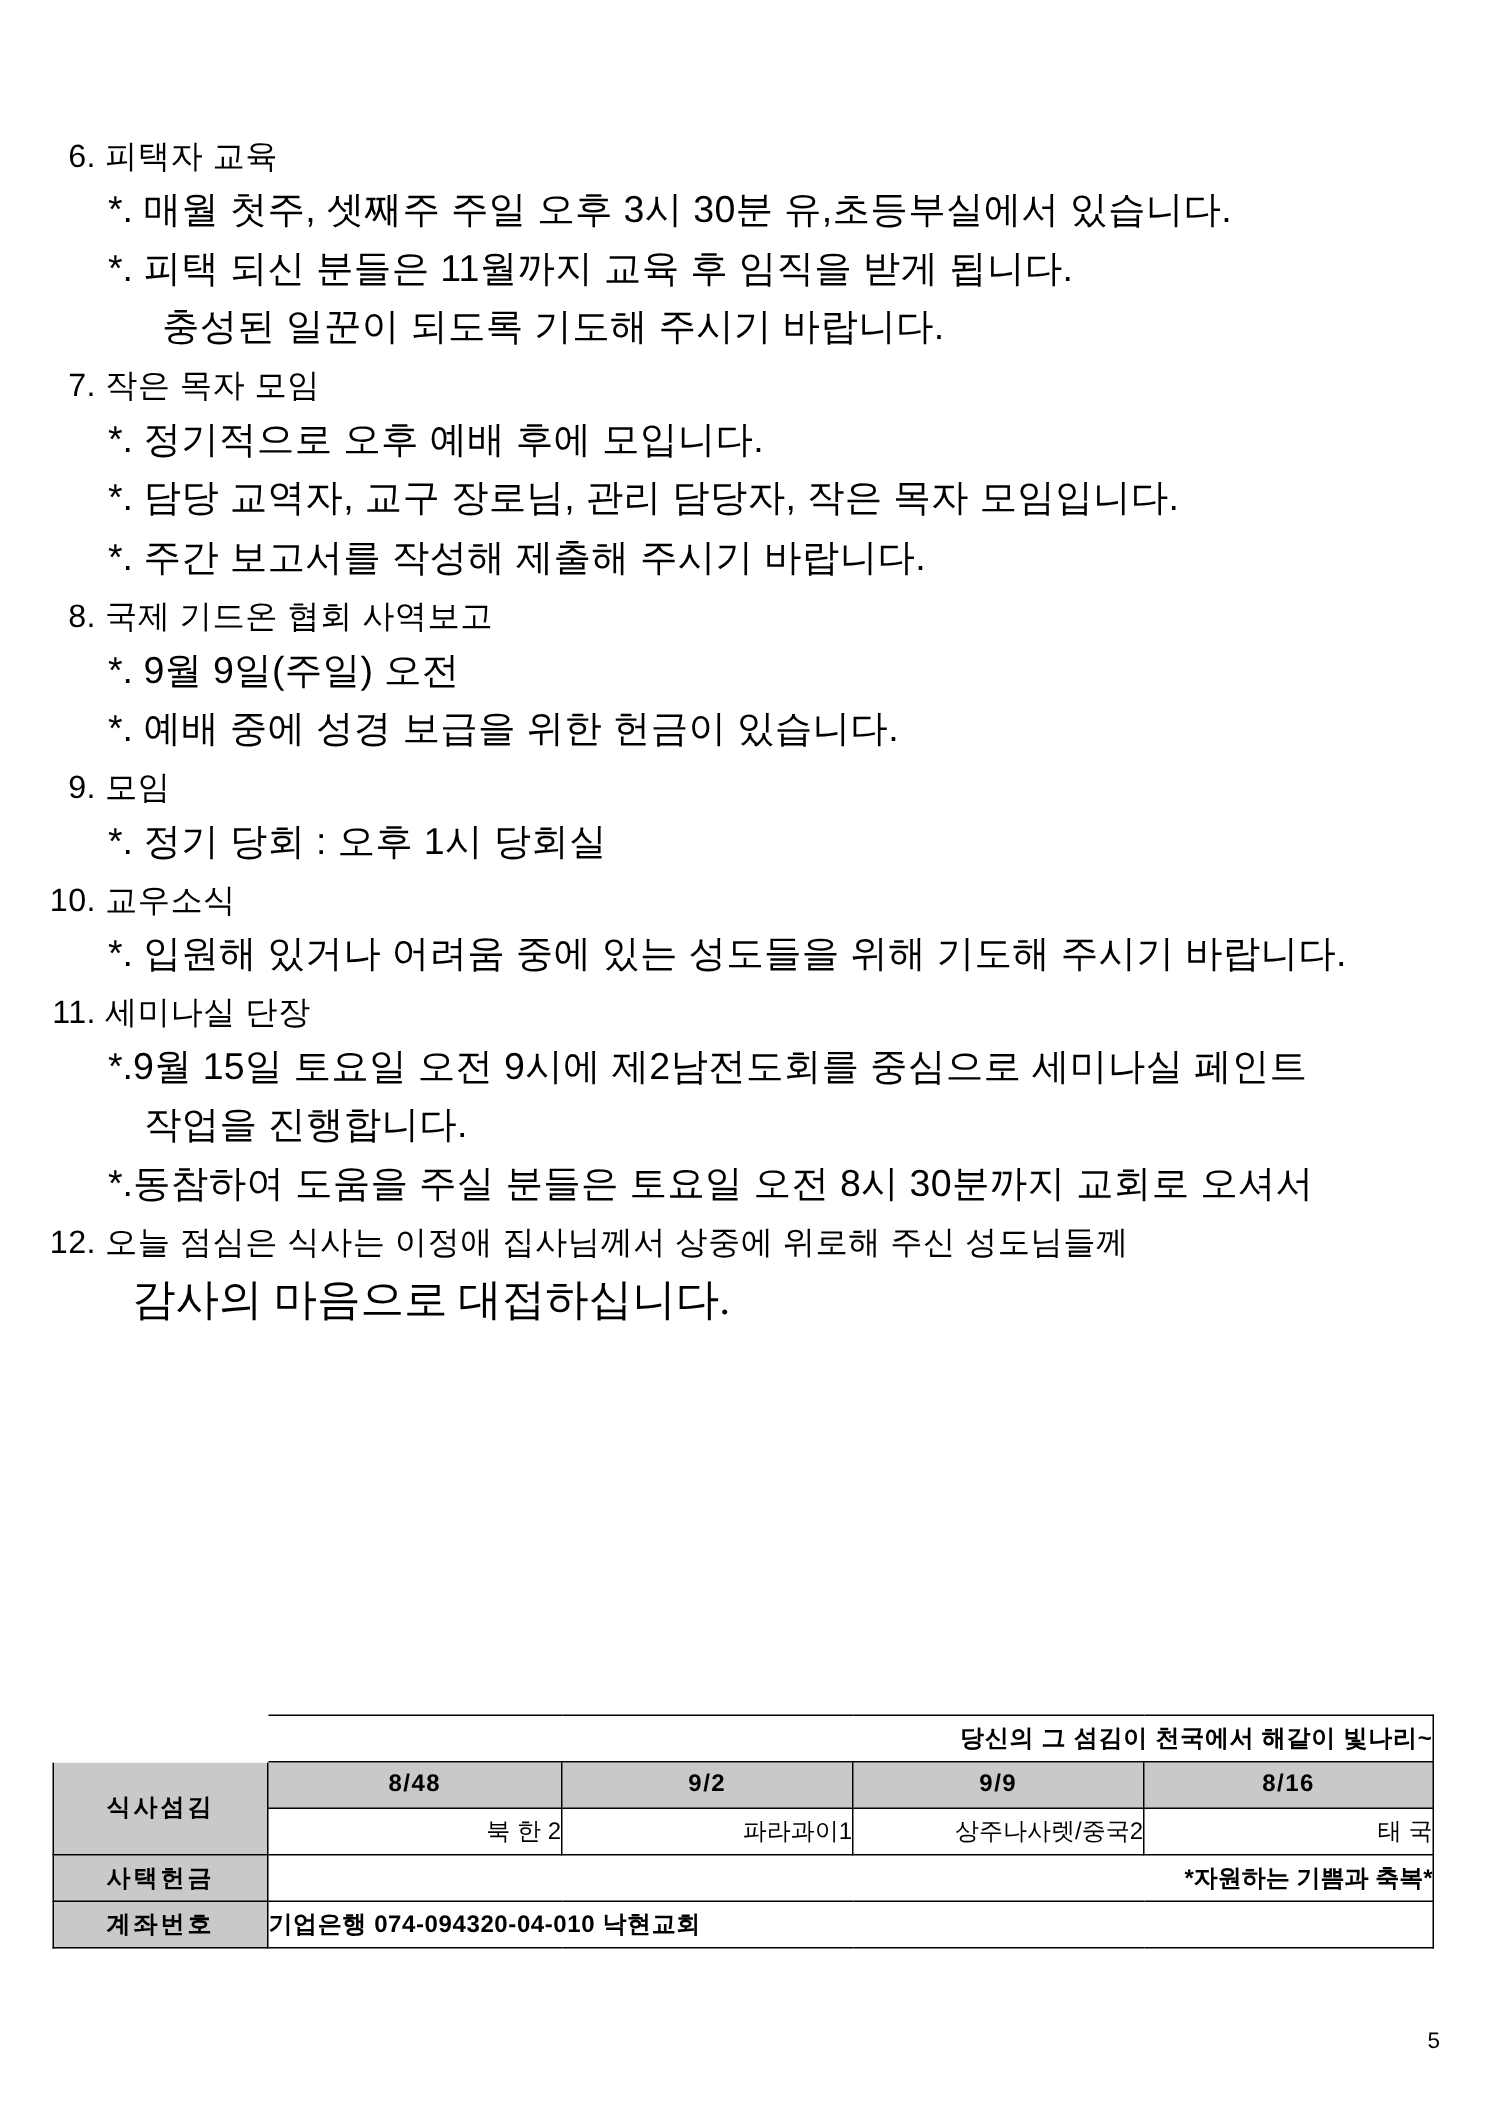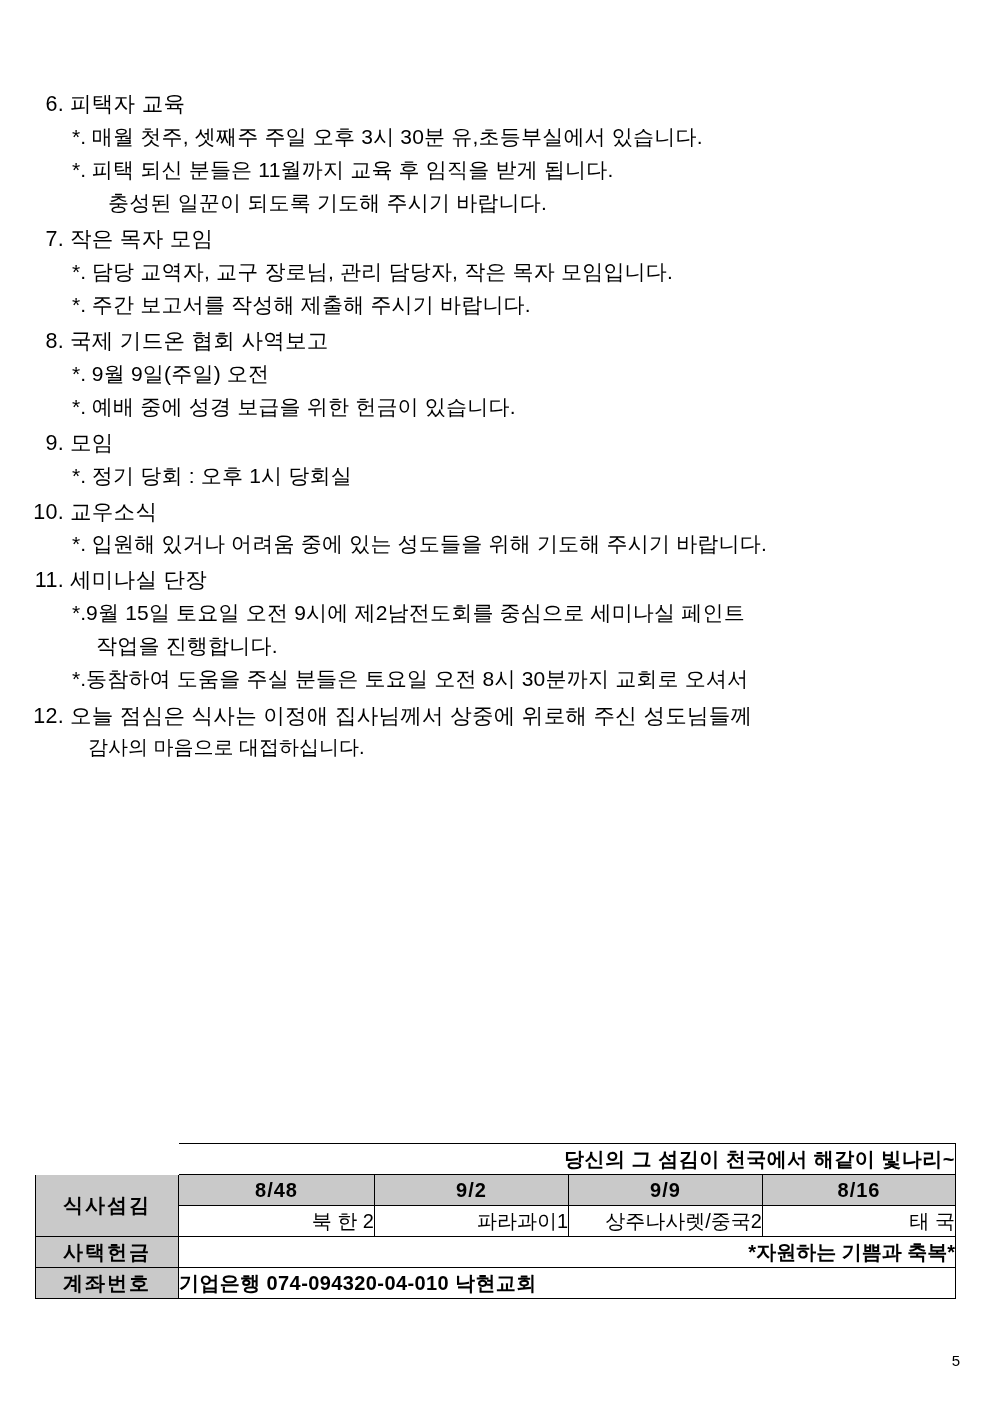--- a/index.html
+++ b/index.html
@@ -46,64 +46,65 @@
     padding-right: 6px;
     box-sizing: border-box;
   }
   .num.wide {
     width: 40px;
   }
   .head-text {
     flex: 1 1 auto;
   }
   .sub {
-    font-size: 21px;
+    font-size: 25px;
     line-height: 1.53;
     letter-spacing: 0.2px;
     margin: 0 0 1px 0;
     padding-left: 60px;
     text-indent: -18px;
   }
   .sub.cont {
     padding-left: 78px;
     text-indent: 0;
   }
   .sub.tight {
     padding-left: 54px;
     text-indent: -12px;
   }
   .sub.tight-cont {
     padding-left: 66px;
     text-indent: 0;
   }
   .head-cont {
-    font-size: 20px;
+    font-size: 29px;
     line-height: 1.52;
     padding-left: 58px;
+    font-family: Liberation Serif, serif;
   }
   .star {
     letter-spacing: 0;
   }
 
   
   .table-wrap {
     position: absolute;
     left: 35px;
     top: 1143px;
     width: 920px;
   }
   table.info {
     border-collapse: collapse;
     width: 920px;
     table-layout: fixed;
   }
   table.info td {
     border: 1px solid #ffffff;
     padding: 0;
-    font-size: 20px;
+    font-size: 16px;
     vertical-align: middle;
     height: 30px;
   }
   .gray {
     background: #c9c9c9;
     font-weight: bold;
     text-align: center;
     font-size: 21px;
     letter-spacing: 1px;
   }
@@ -171,20 +172,21 @@
       <div class="sub"><span class="star">*. </span><span>매월 첫주, 셋째주 주일 오후 3시 30분 유,초등부실에서 있습니다.</span></div>
       <div class="sub"><span class="star">*. </span><span>피택 되신 분들은 11월까지 교육 후 임직을 받게 됩니다.</span></div>
       <div class="sub cont">충성된 일꾼이 되도록 기도해 주시기 바랍니다.</div>
     </li>
 
     <li class="item">
       <div class="item-head">
         <span class="num">7.</span>
         <span class="head-text">작은 목자 모임</span>
       </div>
+      <div class="sub"><span class="star">*. </span><span>정기적으로 오후 예배 후에 모입니다.</span></div>
       <div class="sub"><span class="star">*. </span><span>담당 교역자, 교구 장로님, 관리 담당자, 작은 목자 모임입니다.</span></div>
       <div class="sub"><span class="star">*. </span><span>주간 보고서를 작성해 제출해 주시기 바랍니다.</span></div>
     </li>
 
     <li class="item">
       <div class="item-head">
         <span class="num">8.</span>
         <span class="head-text">국제 기드온 협회 사역보고</span>
       </div>
       <div class="sub"><span class="star">*. </span><span>9월 9일(주일) 오전</span></div>

